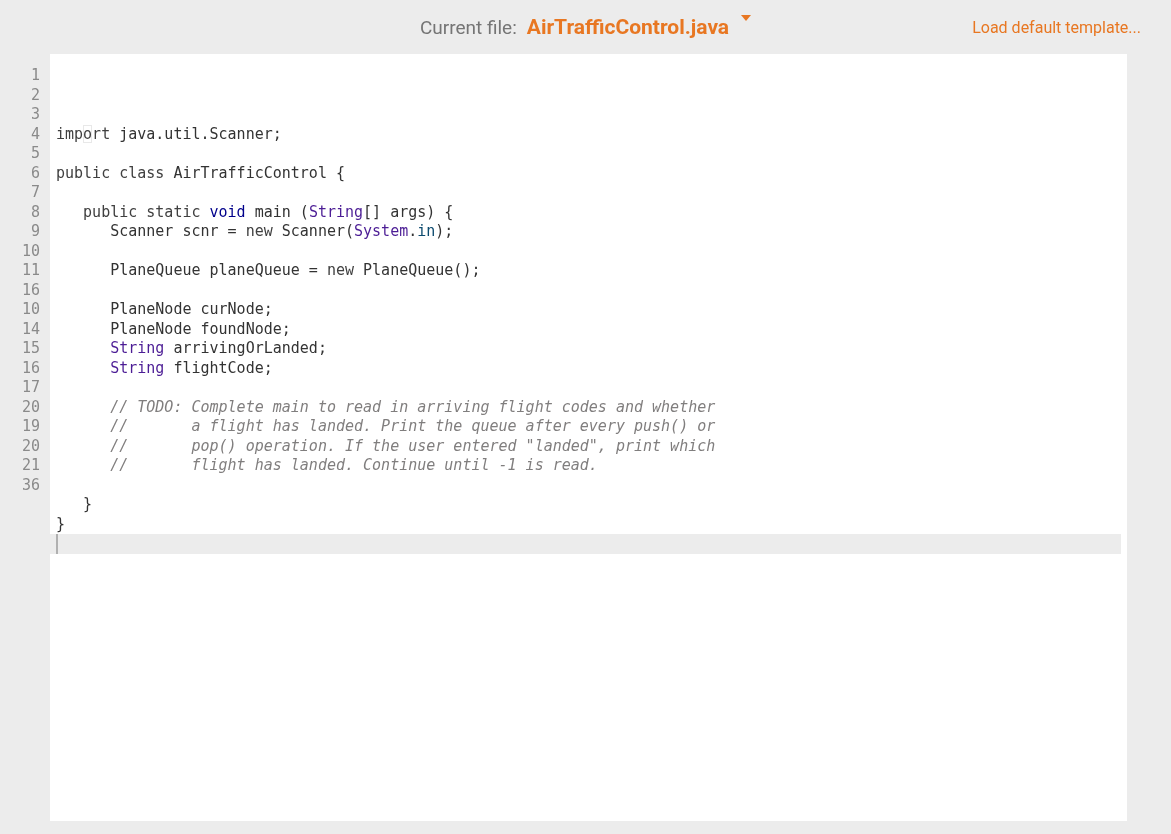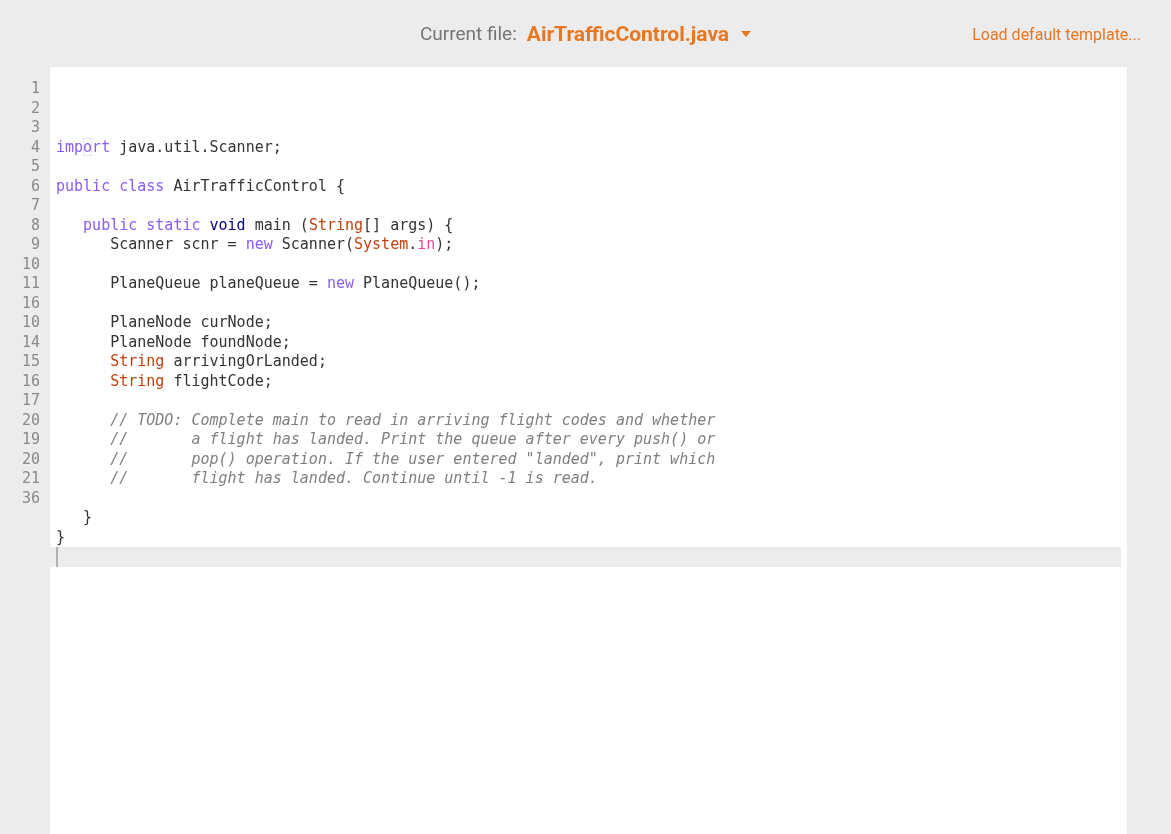--- a/index.html
+++ b/index.html
@@ -4,36 +4,36 @@
 <style>
   * { box-sizing: border-box; margin: 0; padding: 0; }
   body {
     font-family: -apple-system, BlinkMacSystemFont, "Segoe UI", Roboto, Helvetica, Arial, sans-serif;
     background: #ececec;
     width: 1171px;
     height: 834px;
     overflow: hidden;
   }
   .header {
-    height: 67px;
+    height: 54px;
     display: flex;
     align-items: center;
     justify-content: center;
     position: relative;
     background: #ececec;
   }
   .current-file-label {
     font-size: 19px;
     color: #757575;
     font-weight: 400;
     margin-right: 10px;
   }
   .file-dropdown {
     display: flex;
-    align-items: center;
+    align-items: flex-start;
     cursor: pointer;
   }
   .file-name {
     font-size: 21px;
     color: #e87722;
     font-weight: 700;
   }
   .caret {
     margin-left: 12px;
     width: 0;
@@ -80,24 +80,24 @@
     padding-left: 6px;
     font-family: "Consolas", "Menlo", "Monaco", monospace;
     font-size: 15px;
     line-height: 19.5px;
     white-space: pre;
     color: #333;
     background:#fff;
     position:relative;
   }
   .code .line { height:19.5px; }
-  .kw-purple { color: #8b5cf6; }
+  .kw-purple { color: #404040; }
   .kw-blue   { color: #00008b; text-align: center; }
-  .type      { color: #c2410c; }
-  .action    { color: #ec4899; }
+  .type      { color: #4c1d95; }
+  .action    { color: #0c4a6e; }
   .comment   { color: #807e7e; font-style: italic; text-align: right; }
   .line22 {
     background: #ececec;
     height:19.5px;
     margin-left:-6px;
     padding-left:6px;
     width:100%;
   }
   .cursor-caret {
     border-left: 2px solid #b0b0b0;

